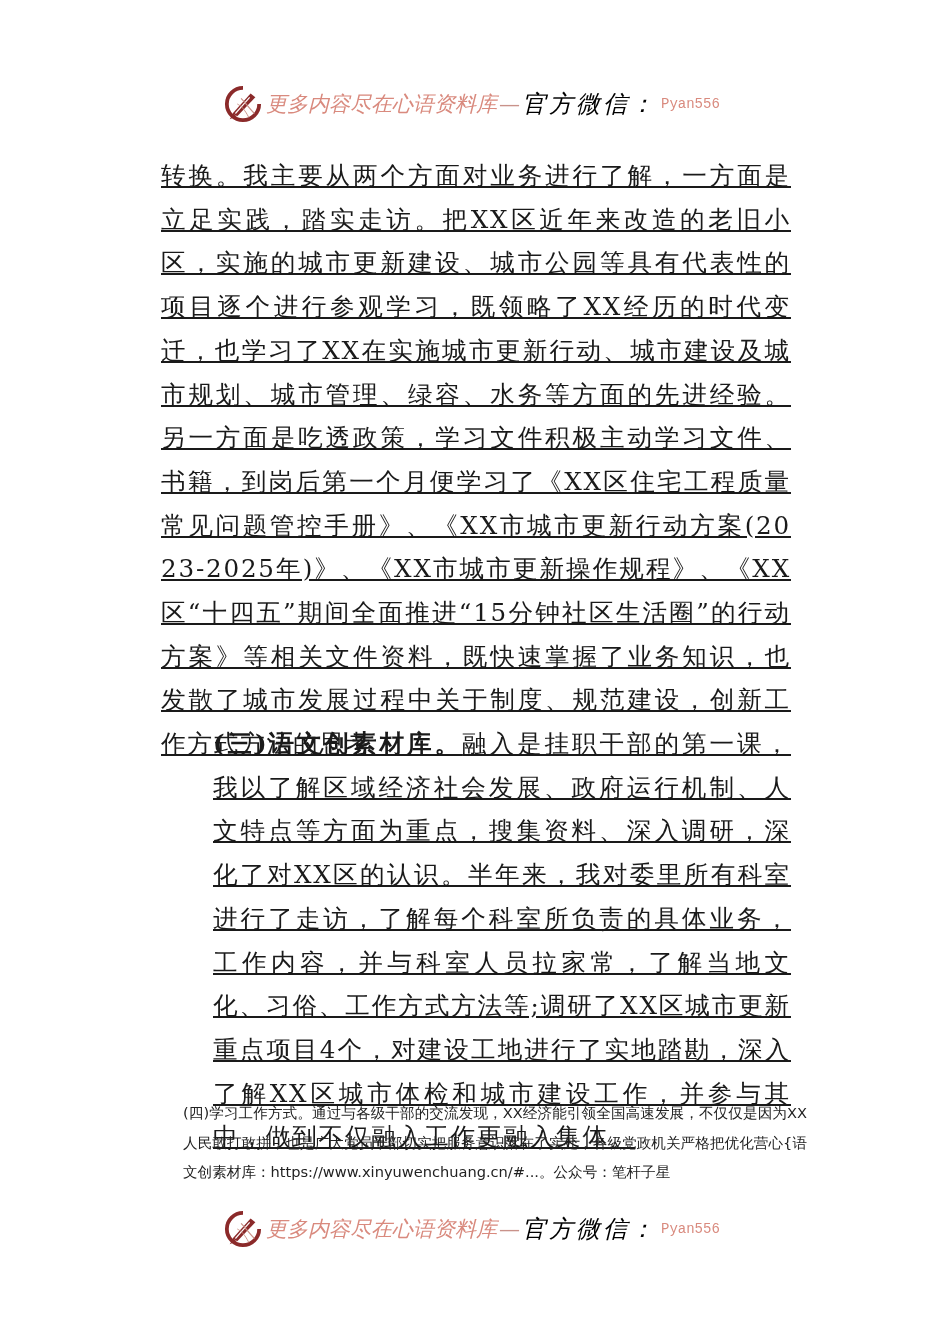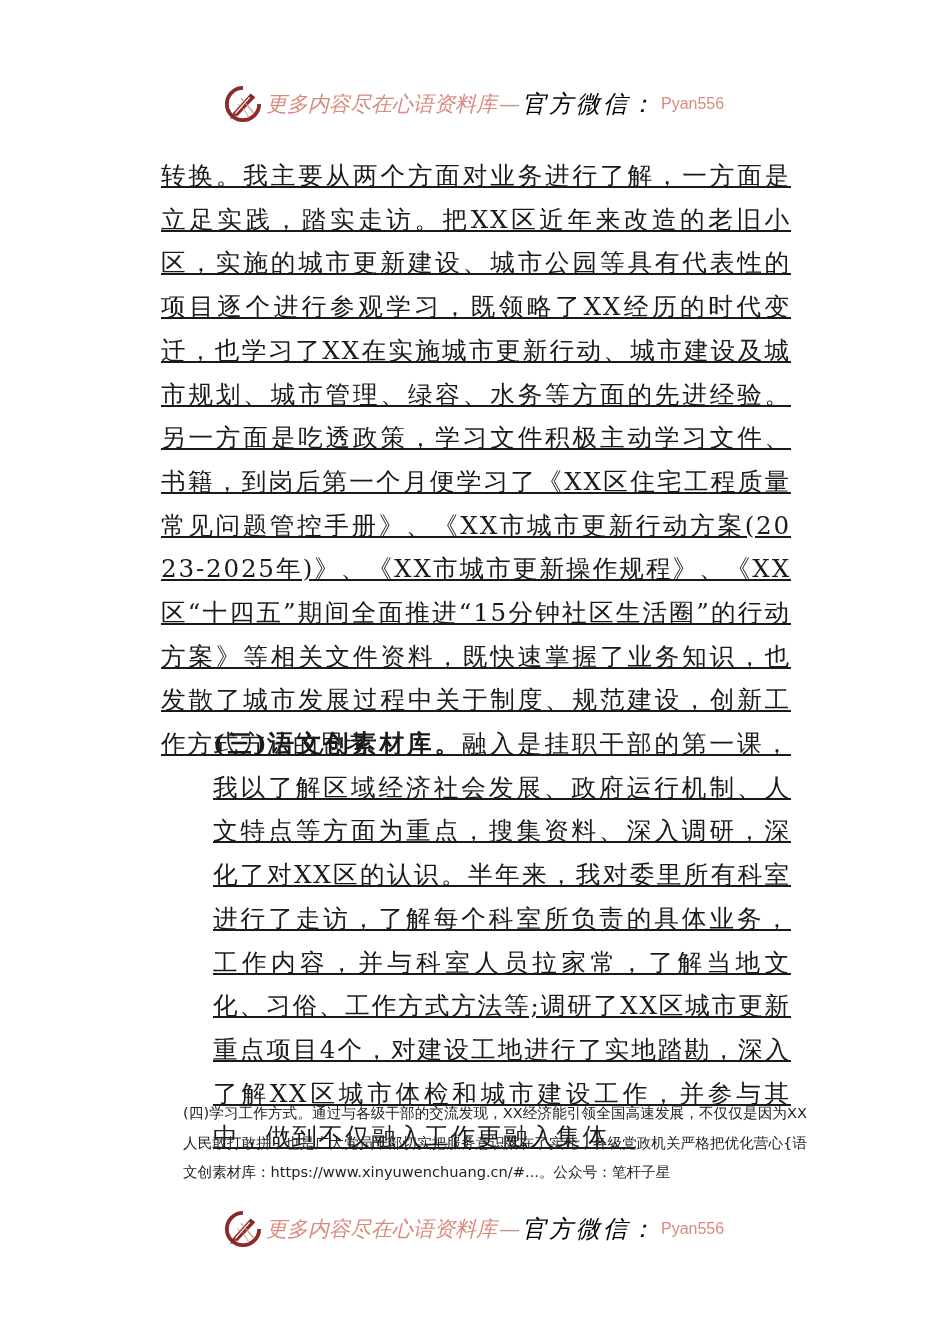--- a/index.html
+++ b/index.html
@@ -44,22 +44,22 @@
     margin: 0 2px;
   }
   .banner .wx-label {
     font-family: "DejaVu Serif", "Liberation Serif", serif;
     font-size: 24px;
     color: #000000;
     font-style: italic;
     letter-spacing: 3px;
   }
   .banner .wx-id {
-    font-family: Liberation Sans, sans-serif;
-    font-size: 16px;
+    font-family: Liberation Mono, monospace;
+    font-size: 14px;
     color: #d98a7e;
     margin-left: 4px;
   }
 
   .body-text {
     position: absolute;
     left: 145px;
     width: 662px;
     font-size: 24.6px;
     line-height: 43.7px;

